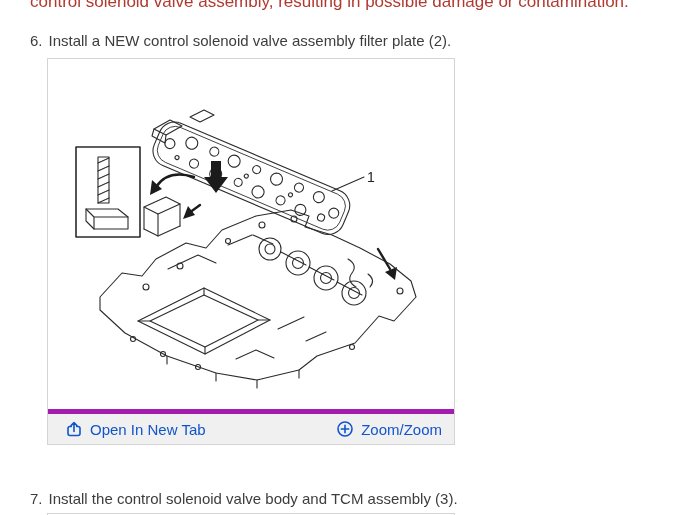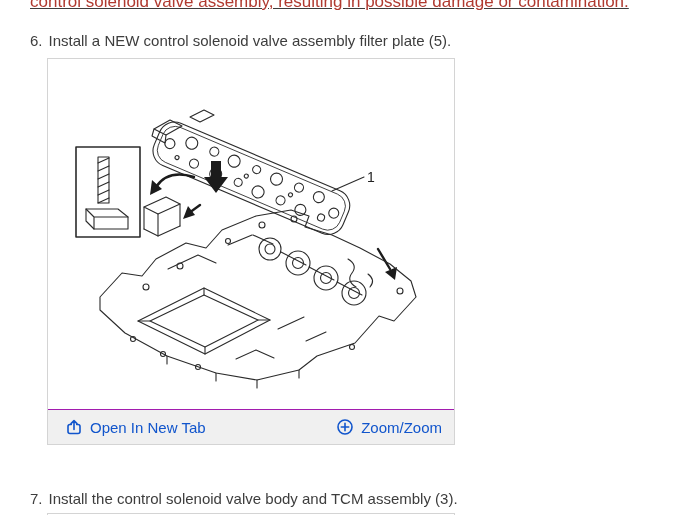--- a/index.html
+++ b/index.html
@@ -18,21 +18,20 @@
     width:700px;
     height:515px;
     overflow:hidden;
     background:#fff;
   }
   
   .warning-clip{
     height:12px;
     overflow:hidden;
     margin-left:30px;
-    text-decoration:underline;
   }
   .warning-clip span{
     display:block;
     margin-top:-8px;
     font-size:17px;
     line-height:20px;
     color:var(--warning-red);
     white-space:nowrap;
   }
   .step{
@@ -53,21 +52,21 @@
   }
   .figure-image{
     height:350px;
     background:#fff;
     overflow:hidden;
   }
   .figure-image svg{display:block;width:100%;height:100%;}
   .figure-footer{
     height:35px;
     background:#f0f0f0;
-    border-top:1px solid #a21caf;
+    border-top:5px solid #a21caf;
     display:flex;
     align-items:center;
     justify-content:space-between;
     padding:0 12px 0 17px;
   }
   .fig-link{
     display:flex;
     align-items:center;
     gap:7px;
     color:var(--link-blue);
@@ -89,21 +88,21 @@
 <body>
 
 <div class="page">
 
   <div class="warning-clip">
     <span>control solenoid valve assembly, resulting in possible damage or contamination.</span>
   </div>
 
   <div class="step step-6">
     <span>6.</span>
-    <span>Install a NEW control solenoid valve assembly filter plate (5).</span>
+    <span>Install a NEW control solenoid valve assembly filter plate (2).</span>
   </div>
 
   <div class="figure-box">
     <div class="figure-image">
       <svg viewBox="0 0 406 350" xmlns="http://www.w3.org/2000/svg">
         <g stroke="#2b2b2b" fill="none" stroke-width="1.1" stroke-linejoin="round" stroke-linecap="round">
 
           <g>
             <rect x="28" y="88" width="64" height="90" stroke-width="1.6"></rect>
             <rect x="50" y="98" width="11" height="46"></rect>

